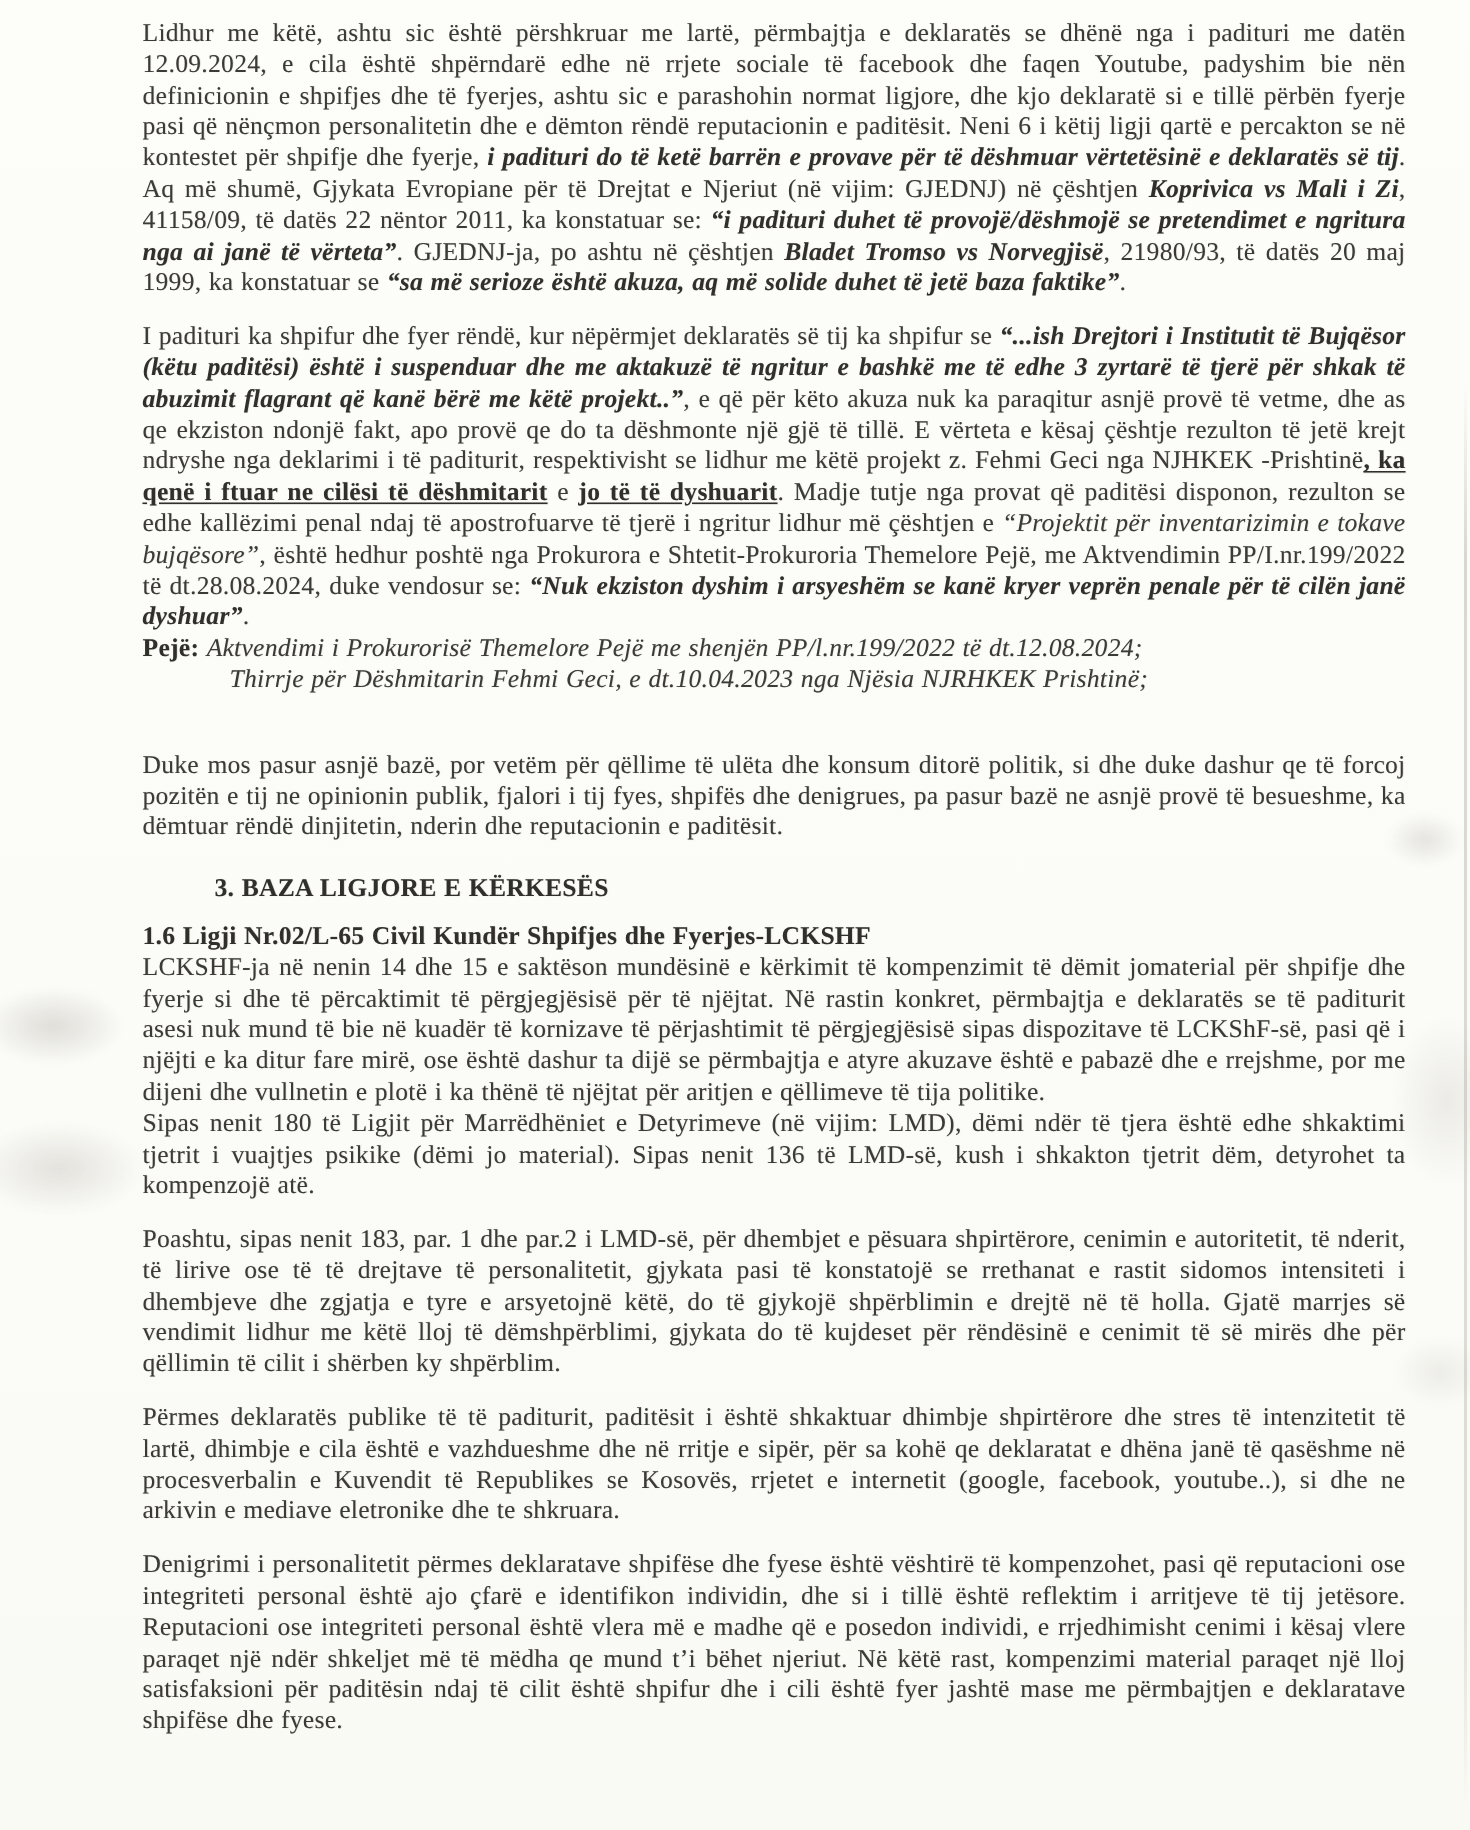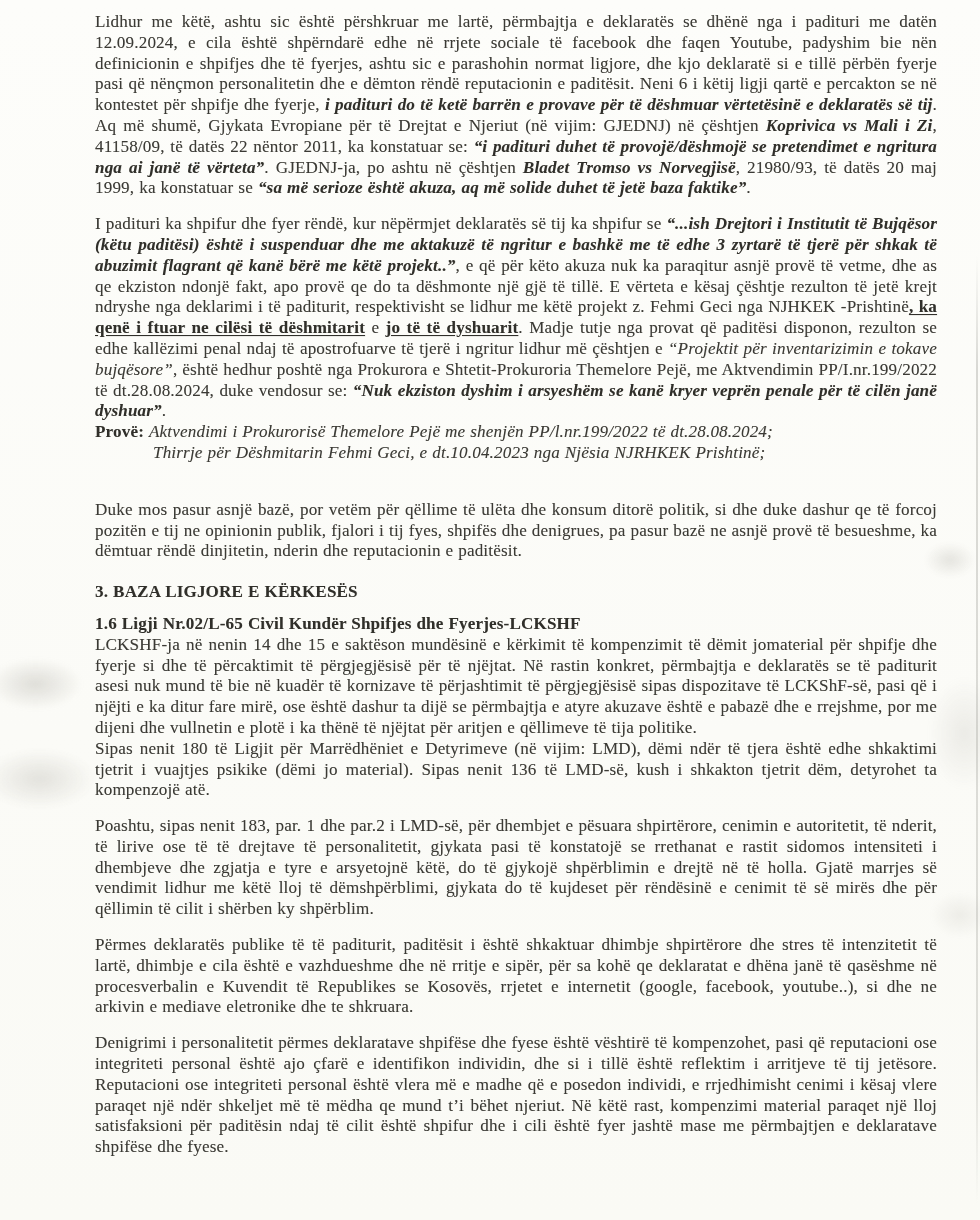--- a/index.html
+++ b/index.html
@@ -17,21 +17,21 @@
   .content{
     position:absolute;left:95px;top:12px;width:842px;
     color:#3b3a35;
     font-size:17px;line-height:20.8px;
     letter-spacing:0.2px;word-spacing:0.5px;
     text-shadow:0.3px 0.3px 0.6px rgba(90,88,80,0.35);
   }
   .para{margin:0;text-align:justify;}
   .gap{margin-top:15px;}
   .gap-lg{margin-top:36px;}
-  .gap-md{margin-top:20px;}
+  .gap-md{margin-top:20px;margin-left:48px;}
   .gap-sm{margin-top:11px;}
   .heading{font-weight:bold;text-align:left;color:#33322d;}
   .subheading{font-weight:bold;text-align:left;color:#33322d;}
   .prove{text-align:left;}
   .indent{padding-left:58px;}
   .s-b{font-weight:bold;color:#302f2a;}
   .s-i{font-style:italic;}
   .s-u{text-decoration:underline;text-underline-offset:2px;}
   
   .smudge{
@@ -51,21 +51,21 @@
     pointer-events:none;
   }
 </style>
 </head>
 <body>
 
 <div class="page">
   <div class="content">
       <p class="para body"><span>Lidhur me këtë, ashtu sic është përshkruar me lartë, përmbajtja e deklaratës se dhënë nga i padituri me datën 12.09.2024, e cila është shpërndarë edhe në rrjete sociale të facebook dhe faqen Youtube, padyshim bie nën definicionin e shpifjes dhe të fyerjes, ashtu sic e parashohin normat ligjore, dhe kjo deklaratë si e tillë përbën fyerje pasi që nënçmon personalitetin dhe e dëmton rëndë reputacionin e paditësit.  Neni 6 i këtij ligji qartë e percakton se në kontestet për shpifje dhe fyerje, </span><span class="s-b s-i">i padituri do të ketë barrën e provave për të dëshmuar vërtetësinë e deklaratës së tij</span><span>. Aq më shumë, Gjykata Evropiane për të Drejtat e Njeriut (në vijim: GJEDNJ) në çështjen </span><span class="s-b s-i">Koprivica vs Mali i Zi</span><span>, 41158/09, të datës 22 nëntor 2011, ka konstatuar se: </span><span class="s-b s-i">“i padituri duhet të provojë/dëshmojë se pretendimet e ngritura nga ai janë të vërteta”</span><span>. GJEDNJ-ja, po ashtu në çështjen </span><span class="s-b s-i">Bladet Tromso vs Norvegjisë</span><span>, 21980/93, të datës 20 maj 1999, ka konstatuar se </span><span class="s-b s-i">“sa më serioze është akuza, aq më solide duhet të jetë baza faktike”</span><span>.</span></p>
       <p class="para body gap"><span>I padituri ka shpifur dhe fyer rëndë, kur nëpërmjet deklaratës së tij ka shpifur se </span><span class="s-b s-i">“...ish Drejtori i Institutit të Bujqësor (këtu paditësi) është i suspenduar dhe me aktakuzë të ngritur e bashkë me të edhe 3 zyrtarë të tjerë për shkak të abuzimit flagrant që kanë bërë me këtë projekt..”</span><span>, e që për këto akuza nuk ka paraqitur asnjë provë të vetme, dhe as qe ekziston ndonjë fakt, apo provë qe do ta dëshmonte një gjë të tillë. E vërteta e kësaj çështje rezulton të jetë krejt ndryshe nga deklarimi i të paditurit, respektivisht se lidhur me këtë projekt z. Fehmi Geci nga NJHKEK -Prishtinë</span><span class="s-b s-u">, ka qenë i ftuar ne cilësi të dëshmitarit</span><span> e </span><span class="s-b s-u">jo të të dyshuarit</span><span>. Madje tutje nga provat që paditësi disponon, rezulton se edhe kallëzimi penal ndaj të apostrofuarve të tjerë i ngritur lidhur më çështjen e </span><span class="s-i">“Projektit për inventarizimin e tokave bujqësore”</span><span>, është hedhur poshtë nga Prokurora e Shtetit-Prokuroria Themelore Pejë, me Aktvendimin PP/I.nr.199/2022 të dt.28.08.2024, duke vendosur se: </span><span class="s-b s-i">“Nuk ekziston dyshim i arsyeshëm se kanë kryer veprën penale për të cilën janë dyshuar”</span><span>.</span></p>
-      <p class="para prove"><span class="s-b">Provë: </span><span class="s-i">Aktvendimi i Prokurorisë Themelore Pejë me shenjën PP/l.nr.199/2022 të dt.28.08.2024;</span></p>
+      <p class="para prove"><span class="s-b">Pejë: </span><span class="s-i">Aktvendimi i Prokurorisë Themelore Pejë me shenjën PP/l.nr.199/2022 të dt.12.08.2024;</span></p>
       <p class="para prove indent"><span class="s-i">Thirrje për Dëshmitarin Fehmi Geci, e dt.10.04.2023 nga Njësia NJRHKEK Prishtinë;</span></p>
       <p class="para body gap-lg"><span>Duke mos pasur asnjë bazë, por vetëm për qëllime të ulëta dhe konsum ditorë politik, si dhe duke dashur qe të forcoj pozitën e tij ne opinionin publik, fjalori i tij fyes, shpifës dhe denigrues, pa pasur bazë ne asnjë provë të besueshme, ka dëmtuar rëndë dinjitetin, nderin dhe reputacionin e paditësit.</span></p>
       <p class="para heading gap-md"><span class="s-b">3. BAZA LIGJORE E KËRKESËS</span></p>
       <p class="para subheading gap-sm"><span class="s-b">1.6 Ligji Nr.02/L-65 Civil Kundër Shpifjes dhe Fyerjes-LCKSHF</span></p>
       <p class="para body"><span>LCKSHF-ja në nenin 14 dhe 15 e saktëson mundësinë e kërkimit të kompenzimit të dëmit jomaterial për shpifje dhe fyerje si dhe të përcaktimit të përgjegjësisë për të njëjtat. Në rastin konkret, përmbajtja e deklaratës se të paditurit asesi nuk mund të bie në kuadër të kornizave të përjashtimit të përgjegjësisë sipas dispozitave të LCKShF-së, pasi që i njëjti e ka ditur fare mirë, ose është dashur ta dijë se përmbajtja e atyre akuzave është e pabazë dhe e rrejshme, por me dijeni dhe vullnetin e plotë i ka thënë të njëjtat për aritjen e qëllimeve të tija politike.</span></p>
       <p class="para body"><span>Sipas nenit 180 të Ligjit për Marrëdhëniet e Detyrimeve (në vijim: LMD), dëmi ndër të tjera është edhe shkaktimi tjetrit i vuajtjes psikike (dëmi jo material). Sipas nenit 136 të LMD-së, kush i shkakton tjetrit dëm, detyrohet ta kompenzojë atë.</span></p>
       <p class="para body gap"><span>Poashtu, sipas nenit 183, par. 1 dhe par.2 i LMD-së, për dhembjet e pësuara shpirtërore, cenimin e autoritetit, të nderit, të lirive ose të të drejtave të personalitetit, gjykata pasi të konstatojë se rrethanat e rastit sidomos intensiteti i dhembjeve dhe zgjatja e tyre e arsyetojnë këtë, do të gjykojë shpërblimin e drejtë në të holla. Gjatë marrjes së vendimit lidhur me këtë lloj të dëmshpërblimi, gjykata do të kujdeset për rëndësinë e cenimit të së mirës dhe për qëllimin të cilit i shërben ky shpërblim.</span></p>
       <p class="para body gap"><span>Përmes deklaratës publike të të paditurit, paditësit i është shkaktuar dhimbje shpirtërore dhe stres të intenzitetit të lartë, dhimbje e cila është e vazhdueshme dhe në rritje e sipër, për sa kohë qe deklaratat e dhëna janë të qasëshme në procesverbalin e Kuvendit të Republikes se Kosovës, rrjetet e internetit (google, facebook, youtube..), si dhe ne arkivin e mediave eletronike dhe te shkruara.</span></p>
       <p class="para body gap"><span>Denigrimi i personalitetit përmes deklaratave shpifëse dhe fyese është vështirë të kompenzohet, pasi që reputacioni ose integriteti personal është ajo çfarë e identifikon individin, dhe si i tillë është reflektim i arritjeve të tij jetësore. Reputacioni ose integriteti personal është vlera më e madhe që e posedon individi, e rrjedhimisht cenimi i kësaj vlere paraqet një ndër shkeljet më të mëdha qe mund t’i bëhet njeriut. Në këtë rast, kompenzimi material paraqet një lloj satisfaksioni për paditësin ndaj të cilit është shpifur dhe i cili është fyer jashtë mase me përmbajtjen e deklaratave shpifëse dhe fyese.</span></p>
     </div>

